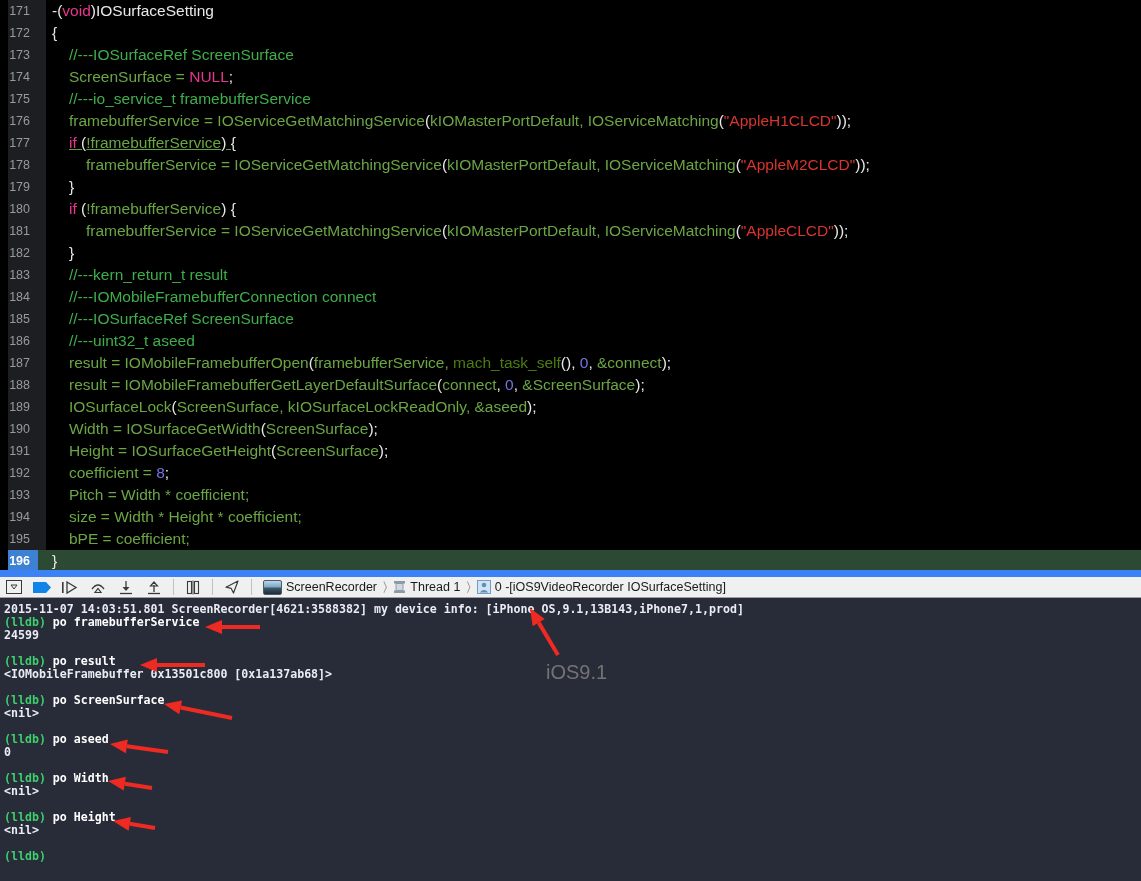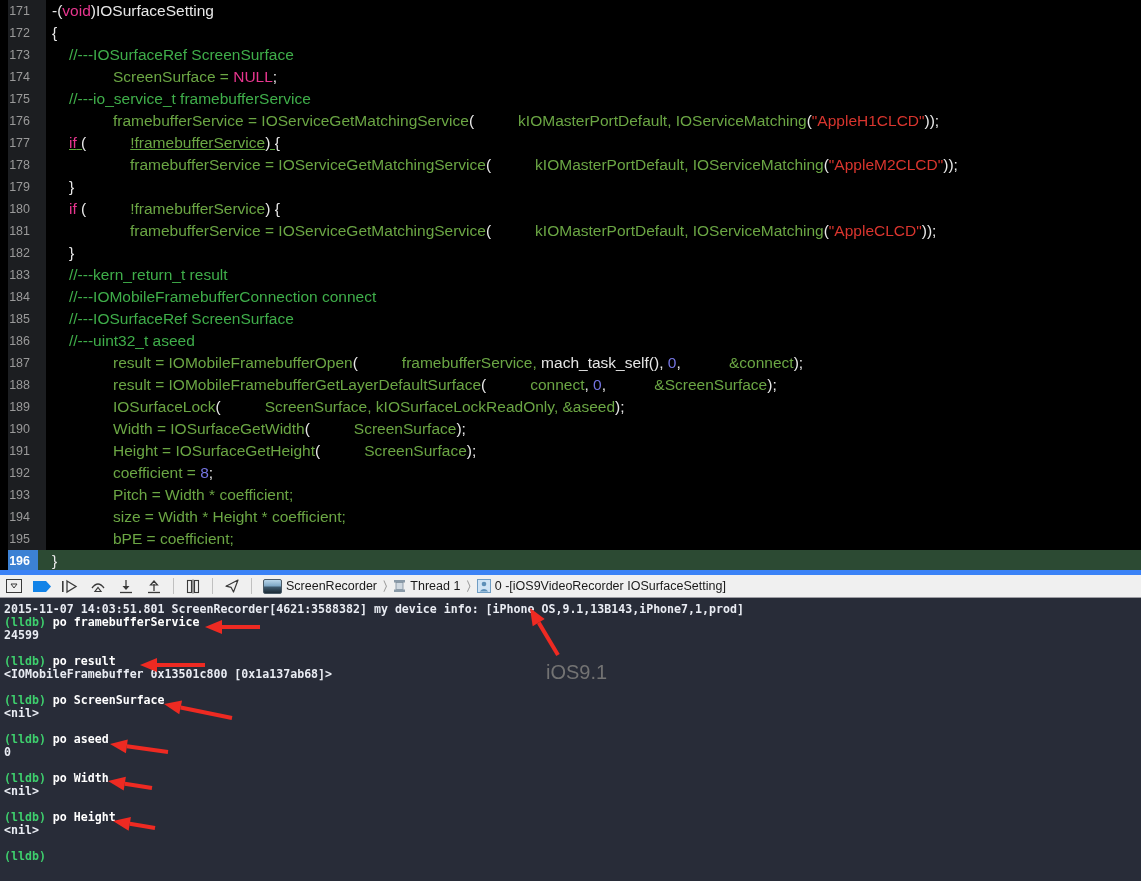--- a/index.html
+++ b/index.html
@@ -67,33 +67,33 @@
     color: #ffffff;
     font-weight: bold;
     text-align: right;
   }
   .code-line.current .src {
     color: #cfe6c4;
   }
   .tok-plain   { color: #e8e8e8; }
   .tok-kw      { color: #e8368f; }
   .tok-cmt     { color: #3fae4a; }
-  .tok-id      { color: #6ba644; margin-left: 44px; }
+  .tok-id      { color: #6ba644; }
   .tok-str     { color: #d9352e; }
   .tok-num     { color: #7474e0; }
-  .tok-macro   { color: #e5e5e5; }
+  .tok-macro   { color: #4d7c0f; }
   .tok-punct   { color: #e8e8e8; }
 
   
   #debugbar {
     position: absolute;
     left: 0; top: 570px;
     width: 1141px; height: 28px;
     background: #f0f0f0;
-    border-top: 5px solid #3b82f6;
+    border-top: 7px solid #3b82f6;
     border-bottom: 1px solid #9d9da3;
     display: flex;
     align-items: center;
     box-sizing: border-box;
   }
   .tb-btn {
     width: 28px; height: 26px;
     display: flex; align-items: center; justify-content: center;
     flex: 0 0 auto;
   }

